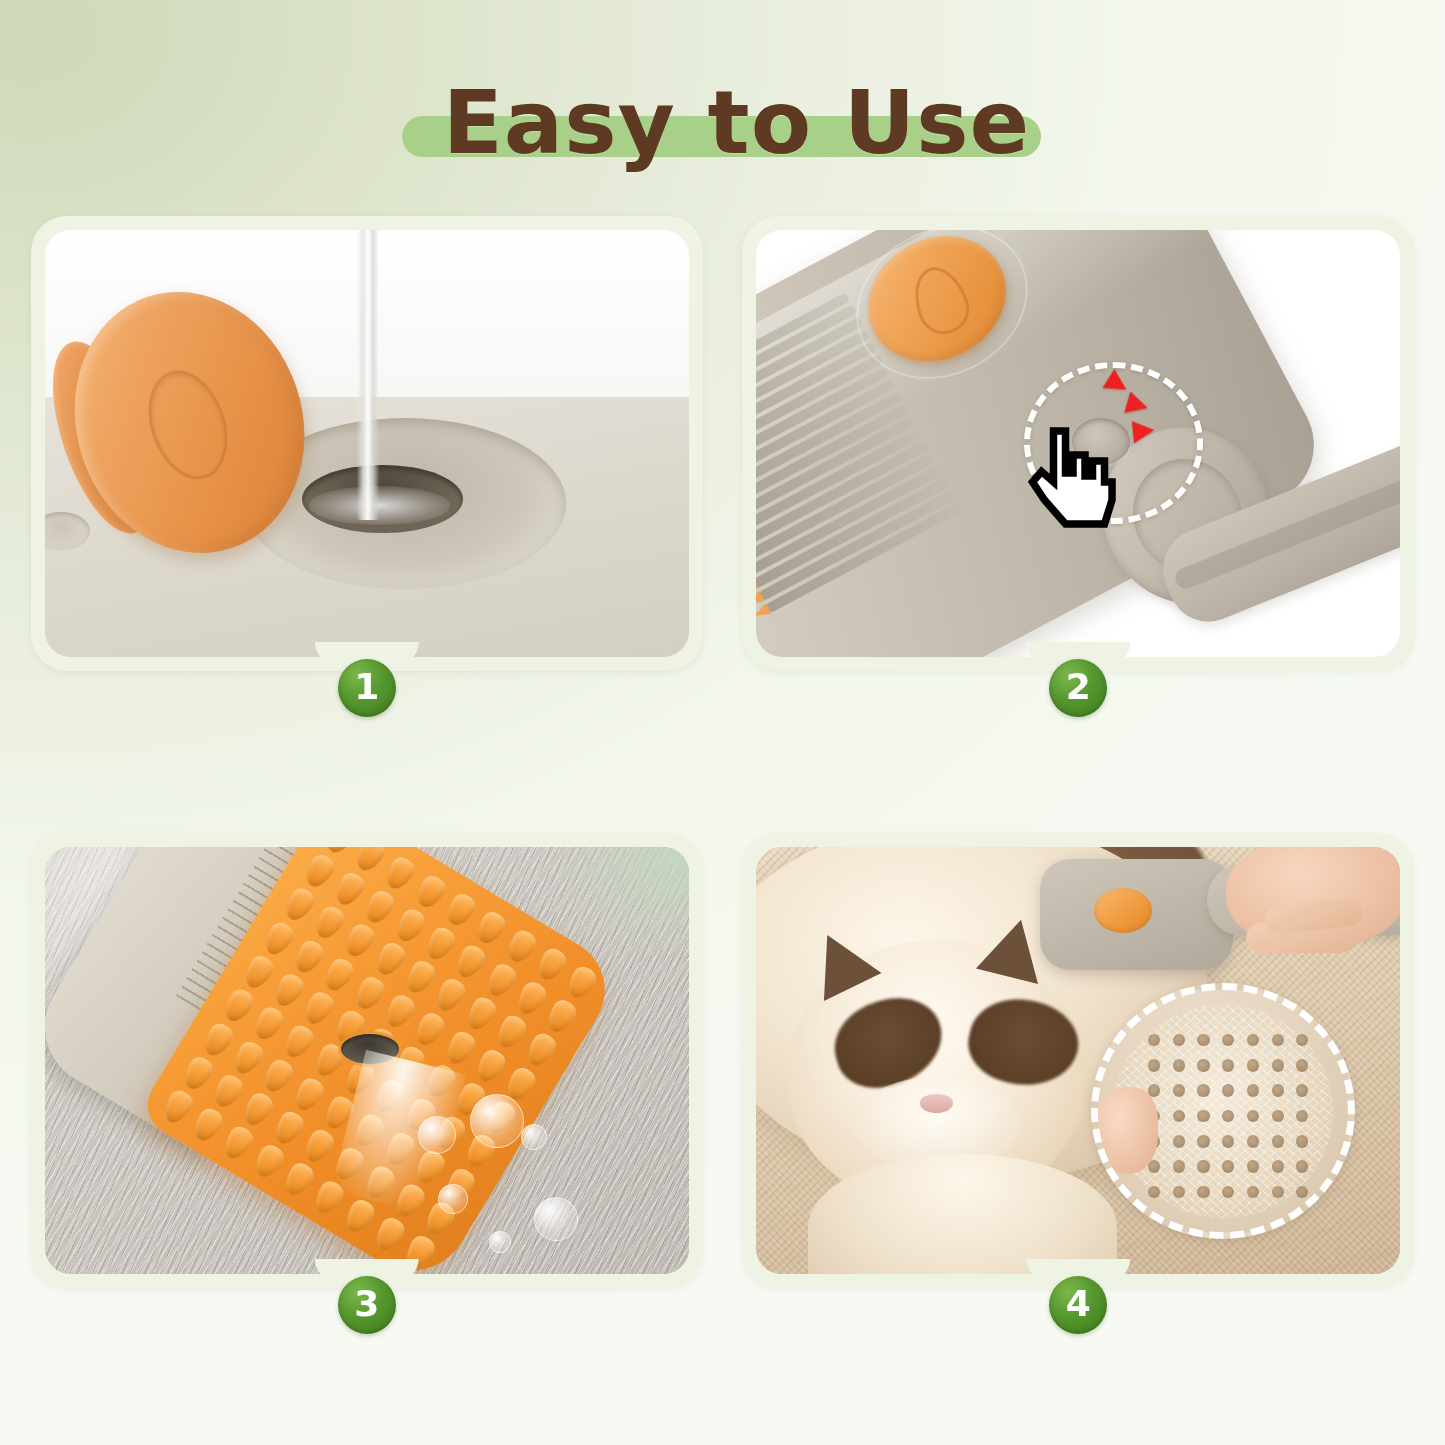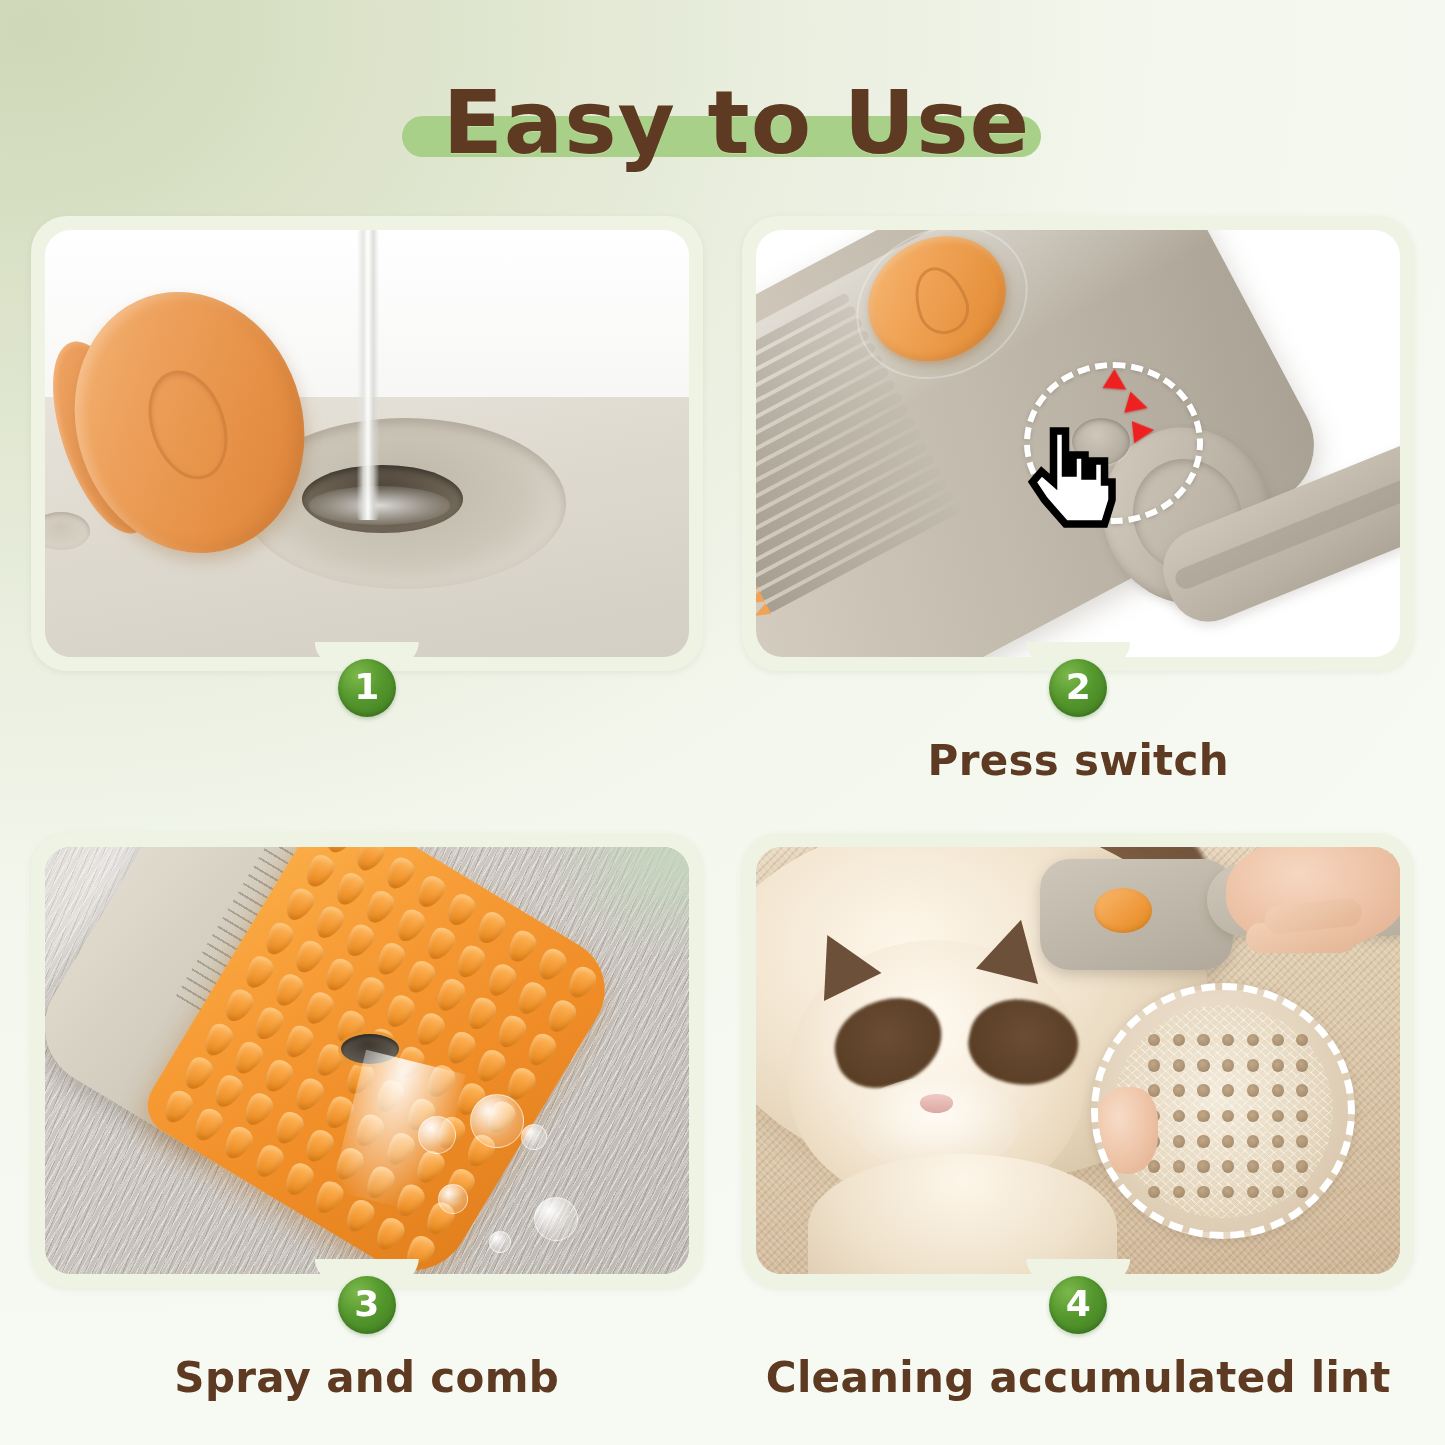--- a/index.html
+++ b/index.html
@@ -544,21 +544,20 @@
             <svg viewBox="0 0 64 74" xmlns="http://www.w3.org/2000/svg">
               <path d="M20 6 L28 6 L28 34 L33 34 L33 22 L41 22 L41 36 L46 36 L46 26 L54 26 L54 40 L59 40 L59 52
                        L54 68 L28 68 L14 52 L6 40 L12 33 L20 40 Z" fill="#ffffff" stroke="#000000" stroke-width="5" stroke-linejoin="miter"></path>
             </svg>
           </div>
         </div>
       </div>
       <div class="badge">
         <span>2</span>
       </div>
-      <div class="caption">Press switch</div>
     </div>
 
     <div class="step">
       <div class="card">
         <div class="photo p3">
           <div class="fur"></div>
           <div class="furlight"></div>
           <div class="grn"></div>
           <div class="head">
             <div class="shell"></div>
@@ -655,21 +654,20 @@
           <div class="bub b2"></div>
           <div class="bub b3"></div>
           <div class="bub b4"></div>
           <div class="bub b5"></div>
           <div class="bub b6"></div>
         </div>
       </div>
       <div class="badge">
         <span>3</span>
       </div>
-      <div class="caption">Spray and comb</div>
     </div>
 
     <div class="step">
       <div class="card">
         <div class="photo p4">
           <div class="rug"></div>
           <div class="catback"></div>
           <div class="catbody"></div>
           <div class="head"></div>
           <div class="ear earL"></div>
@@ -739,17 +737,16 @@
                 <div class="dt"></div>
                 <div class="dt"></div>
             </div>
             <div class="thumb"></div>
           </div>
         </div>
       </div>
       <div class="badge">
         <span>4</span>
       </div>
-      <div class="caption">Cleaning accumulated lint</div>
     </div>
 
   </div>
 </div>
 
 </body></html>

